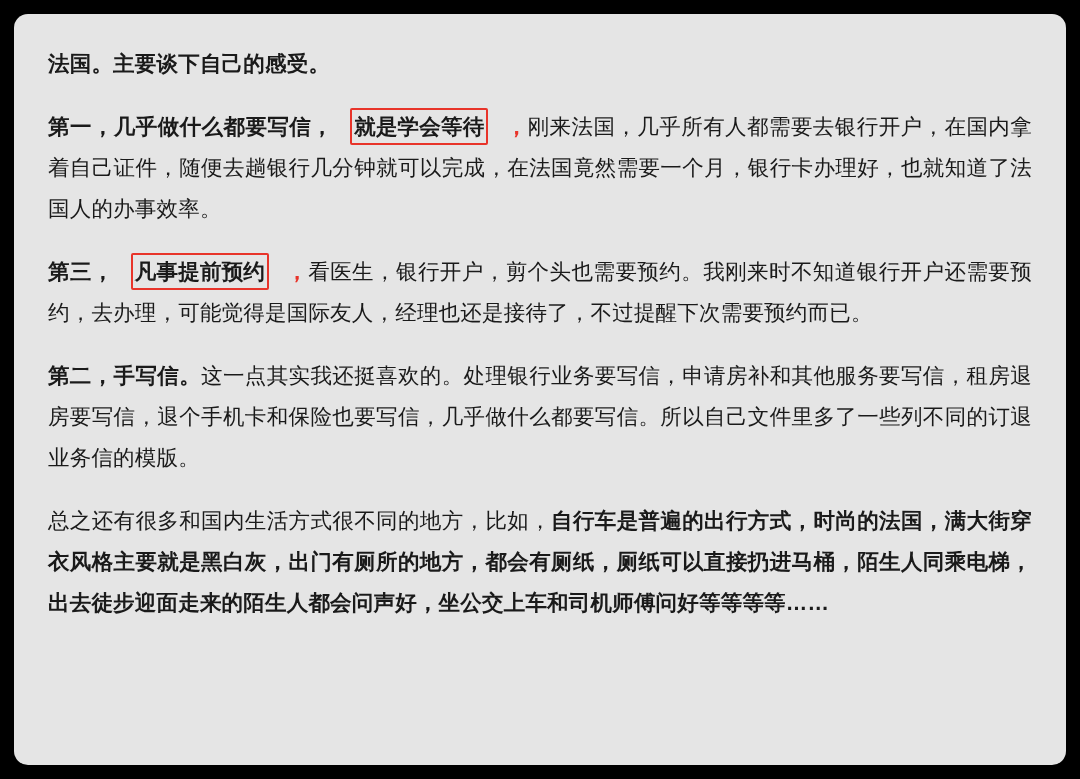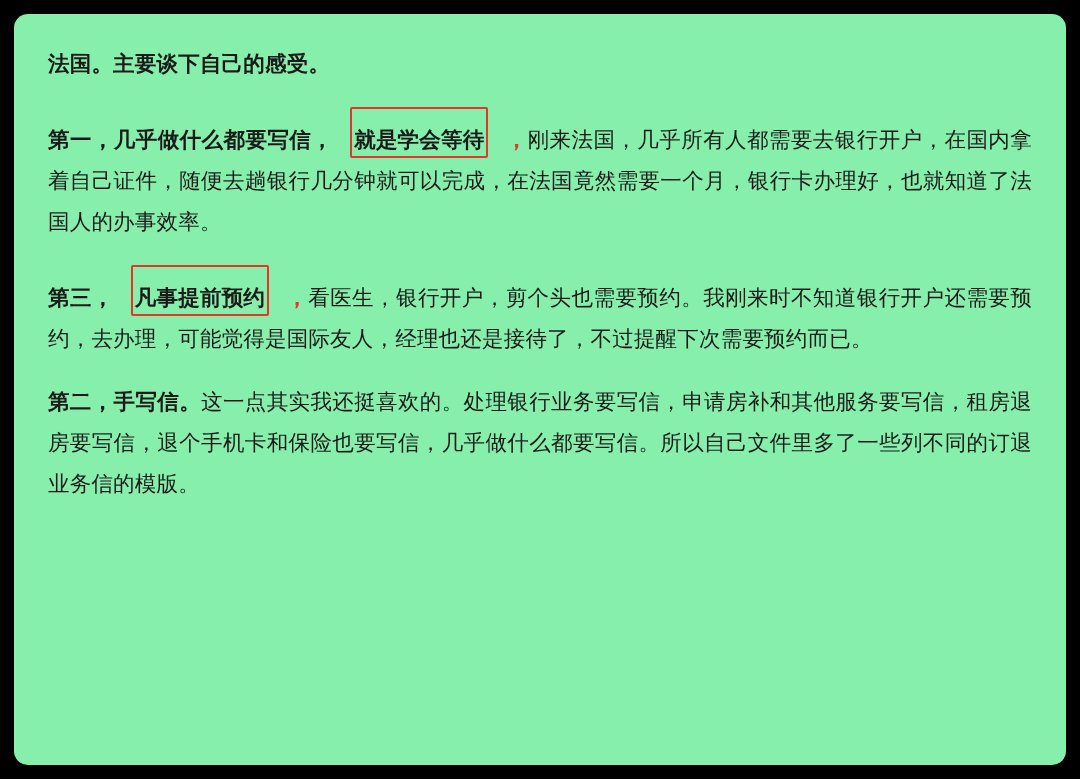--- a/index.html
+++ b/index.html
@@ -12,42 +12,42 @@
     height: 779px;
     overflow: hidden;
     font-family: "Liberation Sans", sans-serif;
   }
   .page {
     position: absolute;
     left: 14px;
     top: 14px;
     width: 1052px;
     height: 751px;
-    background: #86efac;
+    background: #e5e5e5;
     border-radius: 14px;
     box-sizing: border-box;
     padding: 30px 34px 0 34px;
     overflow: hidden;
   }
   .para {
     color: #1a1a1a;
     font-size: 21.5px;
     line-height: 41px;
     letter-spacing: 0.2px;
     margin: 0 0 22px 0;
     text-align: justify;
     word-break: break-all;
   }
   .b {
     font-weight: bold;
   }
   .hl {
     font-weight: bold;
     border: 2px solid #e8342a;
-    padding: 17px 2px 2px 2px;
+    padding: 3px 2px 2px 2px;
     border-radius: 2px;
     display: inline-block;
     line-height: 28px;
     margin: 0 17px;
   }
   .cm-red {
     color: #e8342a;
   }
   .last {
     margin-bottom: 0;
@@ -55,14 +55,15 @@
 </style>
 </head>
 <body>
 
 <div class="page">
   <div id="content">
       <p class="para"><span class="b">法国。主要谈下自己的感受。</span></p>
       <p class="para"><span class="b">第一，几乎做什么都要写信，</span><span class="hl" style="border-color: rgb(232, 52, 42);">就是学会等待</span><span class="b cm-red" style="color: rgb(232, 52, 42);">，</span><span>刚来法国，几乎所有人都需要去银行开户，在国内拿着自己证件，随便去趟银行几分钟就可以完成，在法国竟然需要一个月，银行卡办理好，也就知道了法国人的办事效率。</span></p>
       <p class="para"><span class="b">第三，</span><span class="hl" style="border-color: rgb(232, 52, 42);">凡事提前预约</span><span class="b cm-red" style="color: rgb(232, 52, 42);">，</span><span>看医生，银行开户，剪个头也需要预约。我刚来时不知道银行开户还需要预约，去办理，可能觉得是国际友人，经理也还是接待了，不过提醒下次需要预约而已。</span></p>
       <p class="para"><span class="b">第二，手写信。</span><span>这一点其实我还挺喜欢的。处理银行业务要写信，申请房补和其他服务要写信，租房退房要写信，退个手机卡和保险也要写信，几乎做什么都要写信。所以自己文件里多了一些列不同的订退业务信的模版。</span></p>
+      <p class="para last"><span>总之还有很多和国内生活方式很不同的地方，比如，</span><span class="b">自行车是普遍的出行方式，时尚的法国，满大街穿衣风格主要就是黑白灰，出门有厕所的地方，都会有厕纸，厕纸可以直接扔进马桶，陌生人同乘电梯，出去徒步迎面走来的陌生人都会问声好，坐公交上车和司机师傅问好等等等等……</span></p>
     </div>
 </div>
 
 </body></html>

